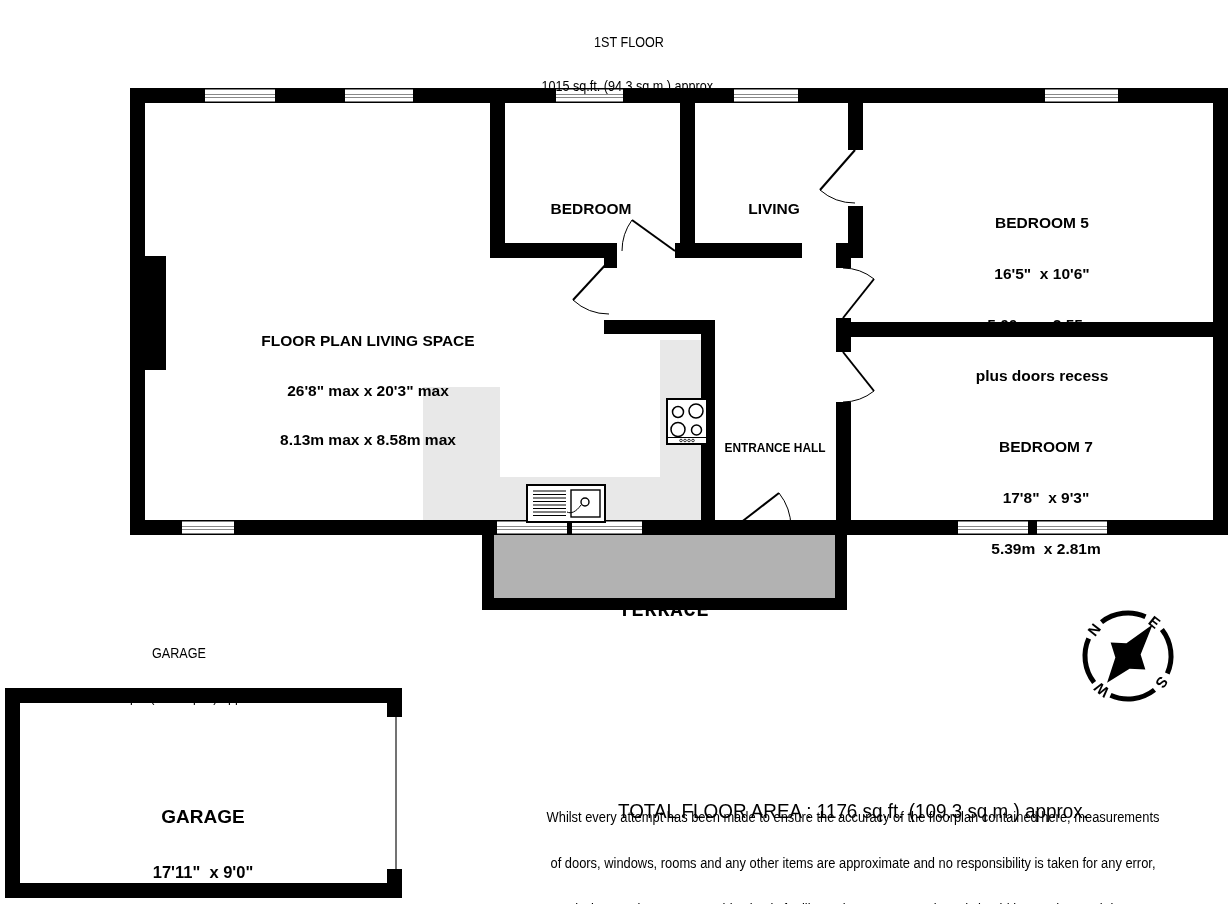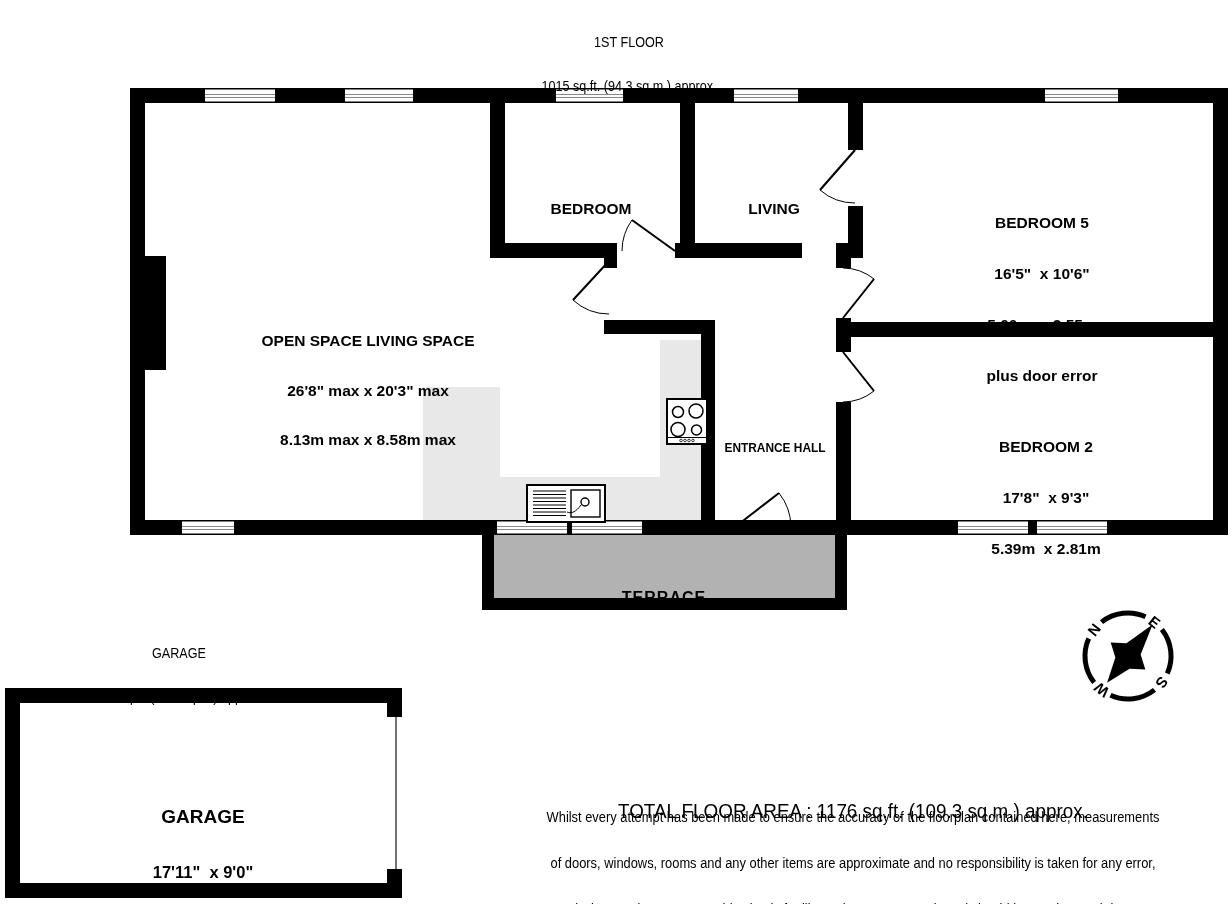--- a/index.html
+++ b/index.html
@@ -187,51 +187,51 @@
     <text class="compass-letter" transform="translate(-26.5,33.9) rotate(218)">W</text>
   </g>
 </svg>
 
 <div class="lbl hdr narrow" style="left:629px;top:5px;">
   <div>1ST FLOOR</div>
   <div>1015 sq.ft. (94.3 sq.m.) approx.</div>
 </div>
 
 <div class="lbl room" style="left:368px;top:300px;line-height:16.5px;">
-  <div>OPEN SPACE LIVING SPACE</div>
+  <div>FLOOR PLAN LIVING SPACE</div>
   <div>26'8" max x 20'3" max</div>
   <div>8.13m max x 8.58m max</div>
 </div>
 
 <div class="lbl room" style="left:591px;top:166px;">
   <div>BEDROOM</div>
 </div>
 
 <div class="lbl room" style="left:774px;top:166px;">
   <div>LIVING</div>
 </div>
 
 <div class="lbl room" style="left:1042px;top:180px;">
   <div>BEDROOM 5</div>
   <div>16'5"  x 10'6"</div>
   <div>5.00m  x 2.55m</div>
-  <div>plus door error</div>
+  <div>plus doors recess</div>
 </div>
 
 <div class="lbl bold" style="left:775px;top:413px;font-size:12.5px;transform:translateX(-50%) scaleX(0.95);">
   <div>ENTRANCE HALL</div>
 </div>
 
 <div class="lbl room" style="left:1046px;top:404px;">
-  <div>BEDROOM 2</div>
+  <div>BEDROOM 7</div>
   <div>17'8"  x 9'3"</div>
   <div>5.39m  x 2.81m</div>
 </div>
 
-<div class="lbl bold" style="left:664px;top:553px;font-size:16px;letter-spacing:1px;">
+<div class="lbl bold" style="left:664px;top:553px;font-size:20px;letter-spacing:1px;font-family:Liberation Mono, monospace;">
   <div>TERRACE</div>
 </div>
 
 <div class="lbl hdr narrow" style="left:179px;top:616px;">
   <div>GARAGE</div>
   <div>161 sq.ft. (14.9 sq.m.) approx.</div>
 </div>
 
 <div class="lbl bold" style="left:203px;top:770px;">
   <div style="font-size:19px;line-height:22px;">GARAGE</div>

